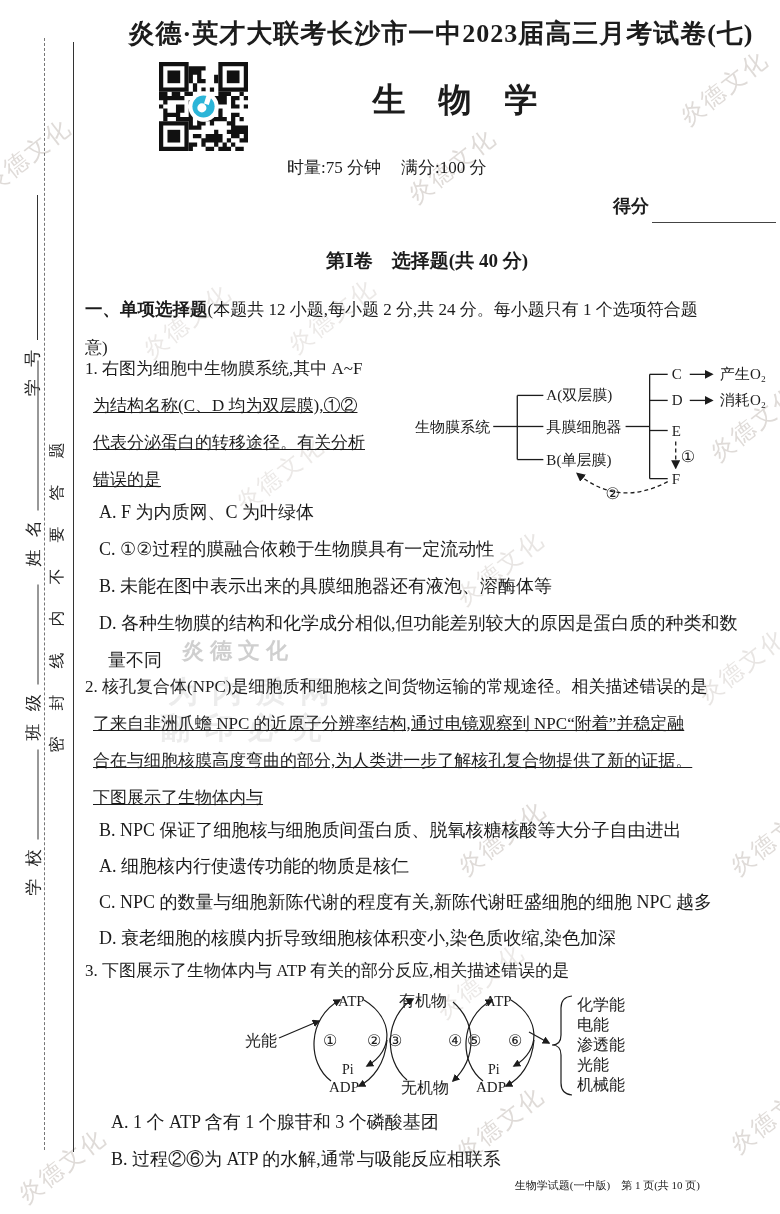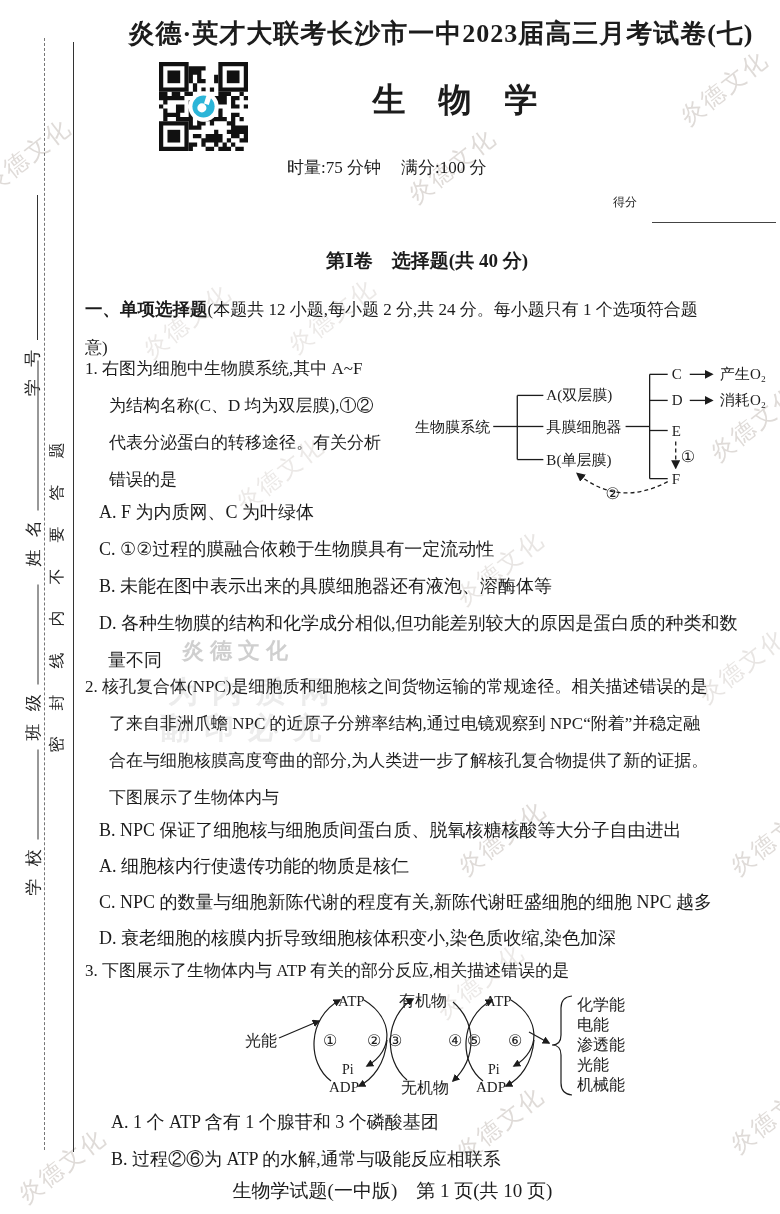--- a/index.html
+++ b/index.html
@@ -21,32 +21,32 @@
           font-size:17px;letter-spacing:4px;color:#222;display:flex;align-items:baseline;}
   .vfield .blank{display:inline-block;border-bottom:1.5px solid #333;height:14px;margin-left:6px;}
   .vseal{position:absolute;height:20px;line-height:20px;transform:rotate(-90deg);
          font-size:16px;letter-spacing:26px;color:#222;}
   
   .exam-title{left:95px;top:16px;width:692px;text-align:center;font-size:26px;font-weight:bold;
               letter-spacing:1px;}
   .subject{left:85px;top:78px;width:740px;text-align:center;font-size:33px;font-weight:bold;
            font-family:"Liberation Sans","DejaVu Sans",sans-serif;}
   .meta{left:287px;top:156px;font-size:17px;display:flex;gap:20px;}
-  .score-label{left:613px;top:194px;font-size:12px;font-weight:normal;
+  .score-label{left:613px;top:194px;font-size:18px;font-weight:bold;
                font-family:"Liberation Sans",sans-serif;}
   .score-line{left:652px;top:198px;width:124px;border-bottom:1.5px solid #444;height:24px;}
   .section-heading{left:97px;top:248px;width:660px;text-align:center;font-size:19px;
                    font-weight:bold;}
   .intro{left:85px;top:290px;width:694px;font-size:17px;line-height:38px;white-space:nowrap;}
   .intro b{font-family:"Liberation Sans",sans-serif;font-size:17.5px;}
   .qblock{font-size:17px;line-height:37px;}
-  .qblock .indent{margin-left:24px;}
+  .qblock .indent{margin-left:8px;text-decoration:underline;}
   .opt{font-size:18px;line-height:37px;}
   svg text{font-family:"Liberation Serif","DejaVu Serif",serif;fill:#1c1c1c;}
-  .footer{left:85px;top:1178px;width:615px;text-align:center;font-size:19px;}
+  .footer{left:85px;top:1178px;width:615px;text-align:right;font-size:11px;}
 </style>
 </head>
 <body>
 
 <div class="page">
 
   <div class="wm" style="left:-25px;top:140px">炎德文化</div>
   <div class="wm" style="left:400px;top:150px">炎德文化</div>
   <div class="wm" style="left:672px;top:72px">炎德文化</div>
   <div class="wm" style="left:135px;top:305px;opacity:.6">炎德文化</div>

